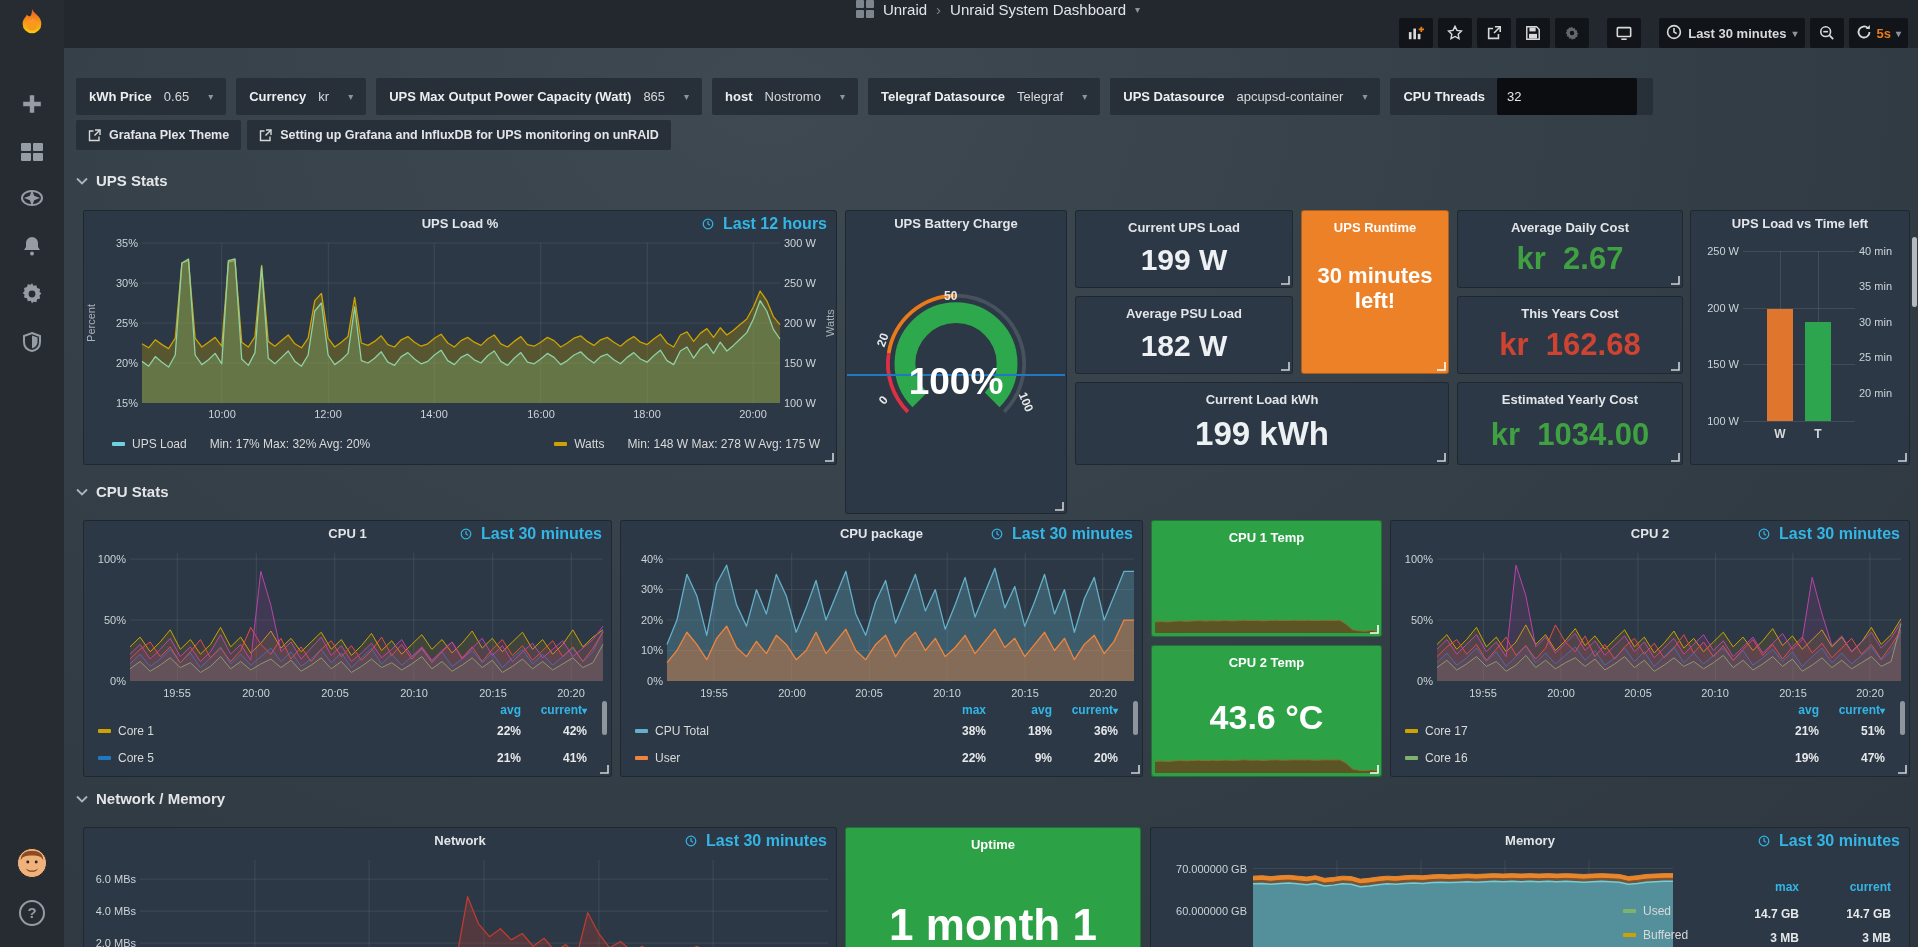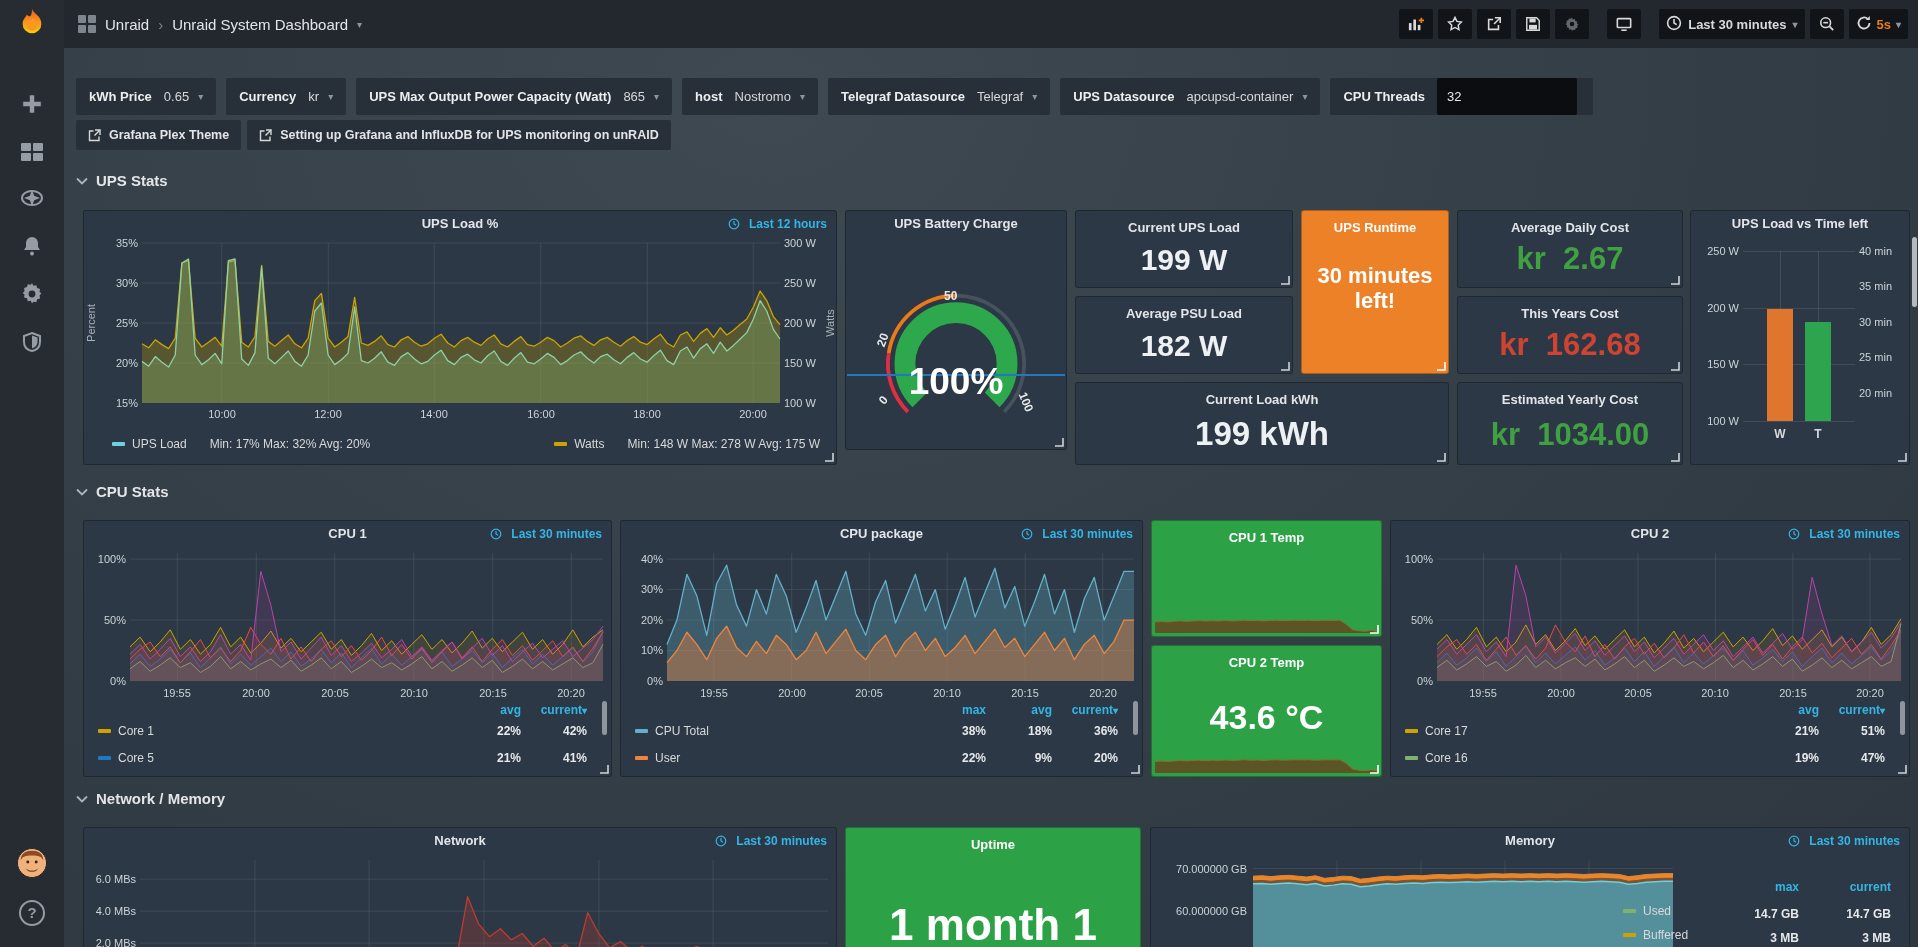--- a/index.html
+++ b/index.html
@@ -10,51 +10,51 @@
   .sidebar { position:absolute; left:0; top:0; width:64px; height:947px; background:#262c31; z-index:30; }
   .side-logo { position:absolute; left:17px; top:8px; width:30px; height:32px; }
   .side-ico { position:absolute; left:20px; width:24px; height:24px; color:#969ca3; display:flex; align-items:center; justify-content:center; cursor:pointer; }
   .side-ico svg { width:22px; height:22px; }
   .grid4 { display:grid; grid-template-columns:10px 10px; grid-gap:2px; }
   .grid4 div { width:10px; height:8px; background:#969ca3; border-radius:1px; }
   .avatar { position:absolute; left:17px; top:848px; width:30px; height:30px; border-radius:50%; background:#e8b27d; overflow:hidden; border:1px solid #1d2226; }
   .help-circ { position:absolute; left:19px; top:900px; width:26px; height:26px; border:2px solid #969ca3; border-radius:50%; color:#969ca3; font-size:15px; font-weight:bold; text-align:center; line-height:22px; cursor:pointer; }
 
   
-  .topbar { position:absolute; left:64px; top:0; right:0; height:48px; background:#22282e; display:flex; align-items:center; z-index:20; }
+  .topbar { position:absolute; left:64px; top:0; right:0; height:48px; background:#22282e; display:flex; align-items:center; z-index:20;flex-direction:column; }
   .crumb { display:flex; align-items:center; gap:9px; margin-left:14px; }
   .crumb .gicon { display:grid; grid-template-columns:8px 8px; grid-gap:2px; }
   .crumb .gicon div { width:8px; height:8px; background:#7e858c; border-radius:1px; }
   .crumb-app, .crumb-title { font-size:15px; color:#e3e5e8; }
   .crumb-sep { color:#7e858c; font-size:15px; }
   .caret { color:#8e949a; font-size:10px; }
   .tb-right { margin-left:auto; display:flex; align-items:center; gap:5px; padding-right:10px; }
   .tb-btn { background:#111519; border-radius:2px; height:30px; min-width:34px; display:flex; align-items:center; justify-content:center; color:#d8d9da; cursor:pointer; padding:0 7px; }
   .tb-btn svg { width:16px; height:16px; }
   .tb-btn.dim { color:#62686e; }
   .tb-gap { width:8px; }
   .tb-time { gap:6px; font-size:13px; font-weight:bold; }
   .tb-refresh { gap:5px; font-size:13px; font-weight:bold; }
   .orange-txt { color:#eb7b18; }
 
   
   .pills-row { position:absolute; left:76px; display:flex; gap:10px; }
   .pill { background:#272f38; border-radius:2px; height:37px; display:flex; align-items:center; padding:0 13px; gap:12px; }
   .pill-label { font-size:13px; font-weight:bold; color:#eceeef; }
-  .pill-value { font-size:13px; color:#d8d9da; display:flex; align-items:center; gap:9px; cursor:pointer; }
+  .pill-value { font-size:13px; color:#d8d9da; display:flex; align-items:center; gap:19px; cursor:pointer; }
   .pill-input { background:#0b0d10; border:none; color:#e6e8ea; font-size:13px; font-family:"Liberation Sans",sans-serif; width:140px; height:37px; padding:0 10px; border-radius:2px; }
   .linkpill { background:#272f38; border-radius:2px; height:30px; display:flex; align-items:center; padding:0 12px; gap:8px; font-size:12.5px; font-weight:bold; color:#e3e5e8; cursor:pointer; }
   .linkpill svg { width:13px; height:13px; }
 
   
   .sect { position:absolute; display:flex; align-items:center; gap:8px; font-size:15px; font-weight:bold; color:#e3e5e8; cursor:pointer; }
   .sect svg { width:12px; height:8px; }
   .panel { position:absolute; background:#2c3845; border:1px solid rgba(0,0,0,0.28); border-radius:3px; }
   .ptitle { position:relative; height:26px; line-height:26px; text-align:center; font-size:13px; font-weight:bold; color:#e3e5e8; cursor:pointer; }
-  .ptime { position:absolute; right:9px; top:0; height:26px; display:flex; align-items:center; gap:9px; color:#33b5e5; font-size:12px; font-weight:bold; }
+  .ptime { position:absolute; right:9px; top:0; height:26px; display:flex; align-items:center; gap:9px; color:#33b5e5; font-size:16px; font-weight:bold; }
   .ptime svg { width:12px; height:12px; }
   .resize { position:absolute; right:2px; bottom:2px; width:9px; height:9px; cursor:nwse-resize; }
   .plot { position:absolute; }
   .ytick { position:absolute; font-size:11px; color:#cdd3d9; transform:translateY(-50%); text-align:right; }
   .ytick.l { text-align:right; }
   .ytick.r { text-align:left; }
   .xtick { position:absolute; font-size:11px; color:#cdd3d9; transform:translateX(-50%); }
   .axlab { position:absolute; font-size:11px; color:#aab2ba; transform:rotate(-90deg); transform-origin:center; white-space:nowrap; }
   .leg-row { position:absolute; display:flex; align-items:center; gap:7px; font-size:12px; color:#d8d9da; }
   .leg-mark { width:13px; height:4px; border-radius:1px; display:inline-block; }
@@ -377,21 +377,21 @@
   <div class="leg-row" style="right:16px; top:226px">
     <span class="leg-mark" style="background: rgb(204, 163, 0);"></span>
     <span class="leg-name">Watts</span>
     <span class="leg-stats">Min: 148 W  Max: 278 W  Avg: 175 W</span>
   </div>
   <svg class="resize" viewBox="0 0 9 9">
       <path d="M8 0v8H0" fill="none" stroke="#cfd2d5" stroke-width="1.6"></path>
     </svg>
 </div>
 
-<div class="panel" style="left:845px; top:210px; width:222px; height:240px">
+<div class="panel" style="left:845px; top:210px; width:222px; height:304px">
   <div class="ptitle">UPS Battery Charge</div>
   <div class="blue-line"></div>
   <svg class="gauge-svg" viewBox="0 0 222 222">
     <path d="M72.8 174.2 A54 54 0 1 1 149.2 174.2" fill="none" stroke="#2da84c" stroke-width="22"></path>
     <path d="M60.1 186.9 A72 72 0 0 1 39.9 124.7" fill="none" stroke="#e02f44" stroke-width="4"></path>
     <path d="M39.9 124.7 A72 72 0 0 1 111 64" fill="none" stroke="#eb7b18" stroke-width="4"></path>
     <path d="M111 64 A72 72 0 0 1 161.9 186.9" fill="none" stroke="#47525e" stroke-width="4"></path>
   </svg>
   <span class="gauge-tick" style="left:34px; top:182px; transform:rotate(-50deg)">0</span>
   <span class="gauge-tick" style="left:30px; top:122px; transform:rotate(-70deg)">20</span>

